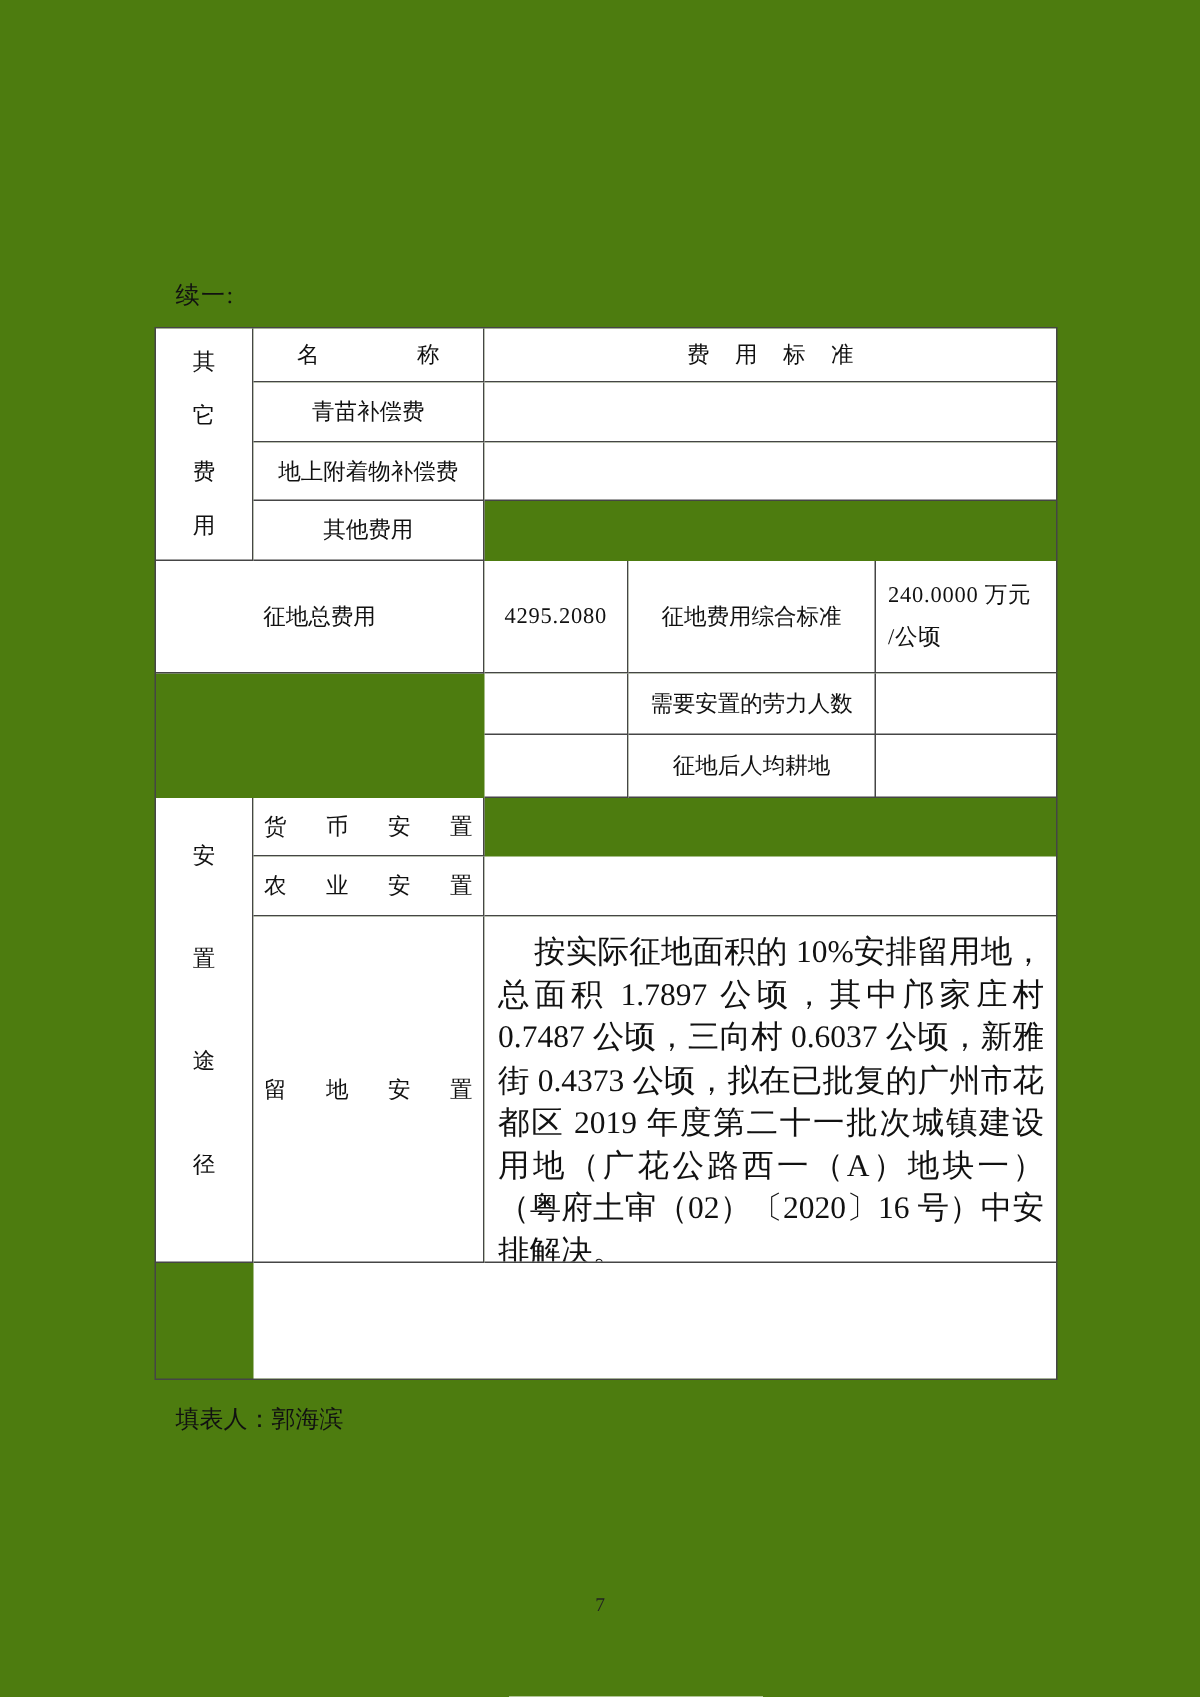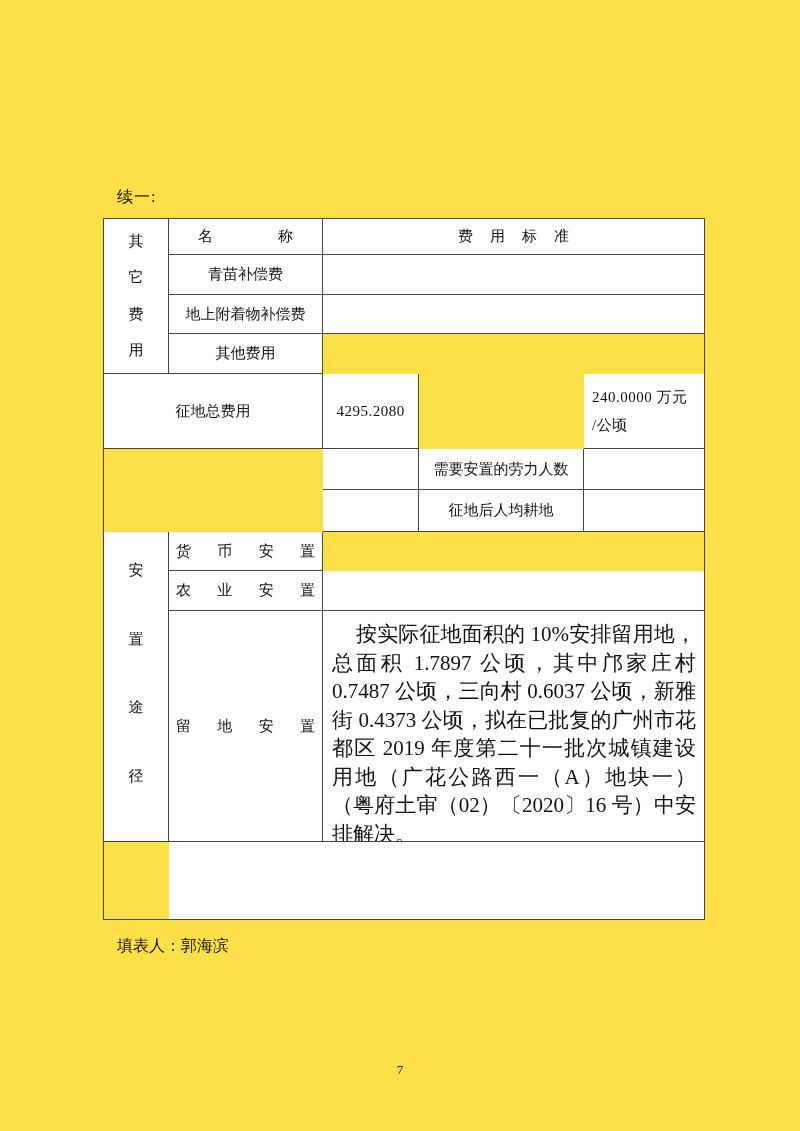--- a/index.html
+++ b/index.html
@@ -1,18 +1,18 @@
 <!DOCTYPE html>
 <html><head>
 <meta charset="utf-8">
 <style>
   html,body{margin:0;padding:0;background:#ffffff;}
   body{width:800px;height:1131px;position:relative;
        font-family:"Liberation Serif","DejaVu Serif",serif;color:#111;}
-  .page{position:absolute;inset:0;background:#fde047;}
+  .page{position:absolute;inset:0;background:#4d7c0f;}
 
   .cont-label{position:absolute;left:117px;top:187px;font-size:16px;letter-spacing:1px;}
 
   .grid{position:absolute;left:103px;top:218px;display:grid;
         grid-template-columns:65px 154px 96px 165px 120px;
         grid-template-rows:36px 40px 39px 40px 75px 41px 42px 39px 40px 231px 77px;
         border:1px solid #454545;}
 
   .cell{border-right:1px solid #454545;border-bottom:1px solid #454545;
         display:flex;align-items:center;justify-content:center;
@@ -72,20 +72,21 @@
     <div class="cell" style="grid-row:2;grid-column:2">青苗补偿费</div>
     <div class="cell no-r" style="grid-row:2;grid-column:3/6"></div>
 
     <div class="cell" style="grid-row:3;grid-column:2">地上附着物补偿费</div>
     <div class="cell no-r" style="grid-row:3;grid-column:3/6"></div>
 
     <div class="cell" style="grid-row:4;grid-column:2">其他费用</div>
 
     <div class="cell" style="grid-row:5;grid-column:1/3">征地总费用</div>
     <div class="cell num" style="grid-row:5;grid-column:3">4295.2080</div>
+    <div class="cell" style="grid-row:5;grid-column:4">征地费用综合标准</div>
     <div class="cell left prelines num no-r" style="grid-row:5;grid-column:5">240.0000 万元
 /公顷</div>
 
     <div class="cell" style="grid-row:6;grid-column:3"></div>
     <div class="cell" style="grid-row:6;grid-column:4">需要安置的劳力人数</div>
     <div class="cell no-r" style="grid-row:6;grid-column:5"></div>
 
     <div class="cell" style="grid-row:7;grid-column:3"></div>
     <div class="cell" style="grid-row:7;grid-column:4">征地后人均耕地</div>
     <div class="cell no-r" style="grid-row:7;grid-column:5"></div>

